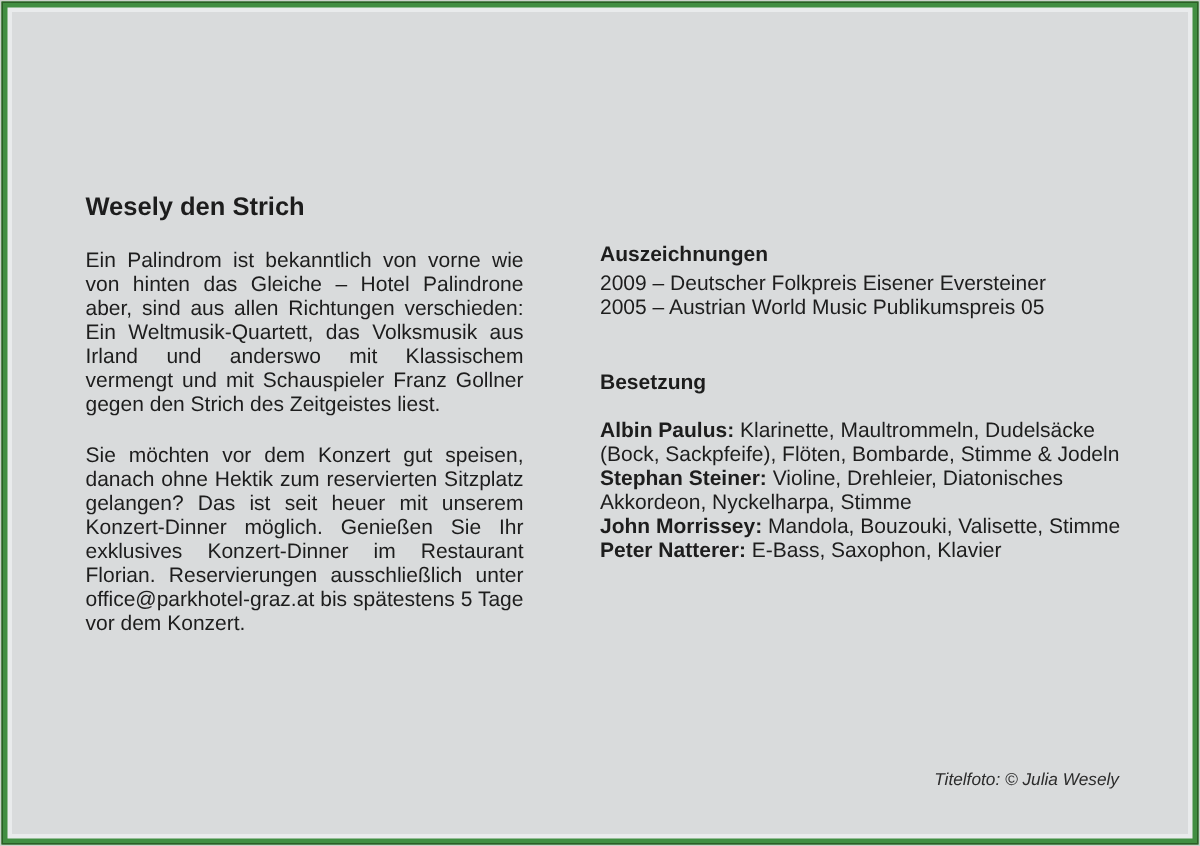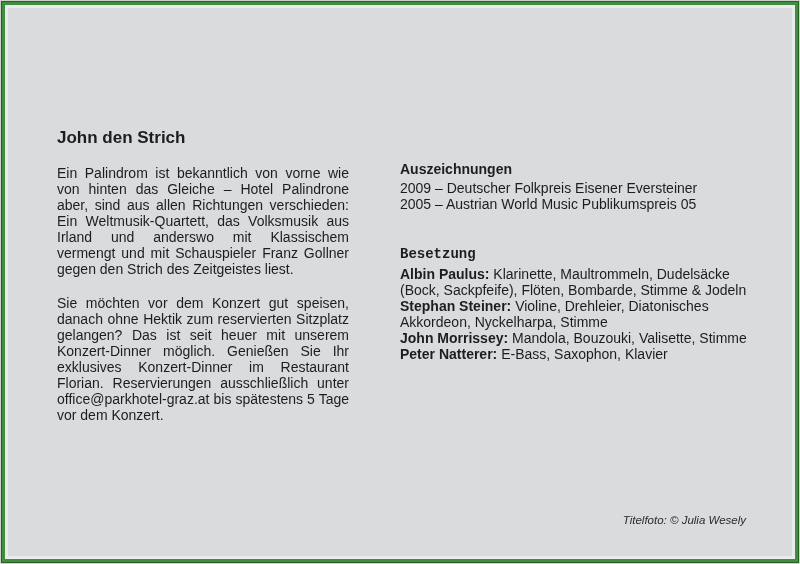--- a/index.html
+++ b/index.html
@@ -70,22 +70,21 @@
     text-align: justify;
   }
   .subhead {
     margin: 0 0 3px 0;
     font-size: 14px;
     font-weight: bold;
     line-height: 16px;
   }
   .lineup-head {
     margin-top: 34px;
-    margin-bottom: 4px;
-    font-family: Liberation Mono, monospace;
+    margin-bottom: 16px;
   }
   .award {
     margin: 0;
   }
   .justify {
     text-align: justify;
   }
   .member {
     margin: 0;
   }
@@ -103,21 +102,21 @@
 </style>
 </head>
 <body>
 
 <div class="canvas">
   <div class="frame-green">
     <div class="frame-light">
       <div class="page">
 
         <div class="col-left">
-          <h1 class="headline">John den Strich</h1>
+          <h1 class="headline">Wesely den Strich</h1>
           <p class="body-text">Ein Palindrom ist bekanntlich von vorne wie von hinten das Gleiche – Hotel Palindrone aber, sind aus allen Richtungen verschieden: Ein Weltmusik-Quartett, das Volksmusik aus Irland und anderswo mit Klassischem vermengt und mit Schauspieler Franz Gollner gegen den Strich des Zeitgeistes liest.</p>
           <p class="body-text">Sie möchten vor dem Konzert gut speisen, danach ohne Hektik zum reservierten Sitzplatz gelangen? Das ist seit heuer mit unserem Konzert-Dinner möglich. Genießen Sie Ihr exklusives Konzert-Dinner im Restaurant Florian. Reservierungen ausschließlich unter office@parkhotel-graz.at bis spätestens 5 Tage vor dem Konzert.</p>
         </div>
 
         <div class="col-right">
           <h2 class="subhead">Auszeichnungen</h2>
           <div class="award body-text">2009 – Deutscher Folkpreis Eisener Eversteiner</div>
           <div class="award body-text">2005 – Austrian World Music Publikumspreis 05</div>
 
           <h2 class="subhead lineup-head">Besetzung</h2>

